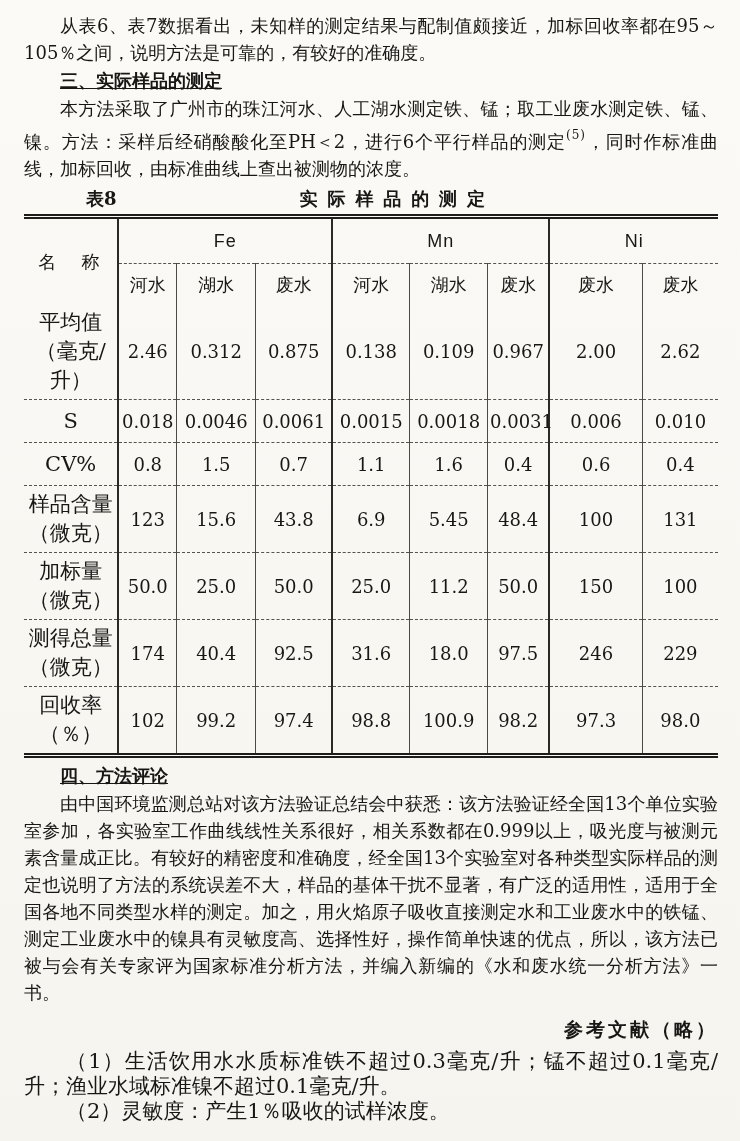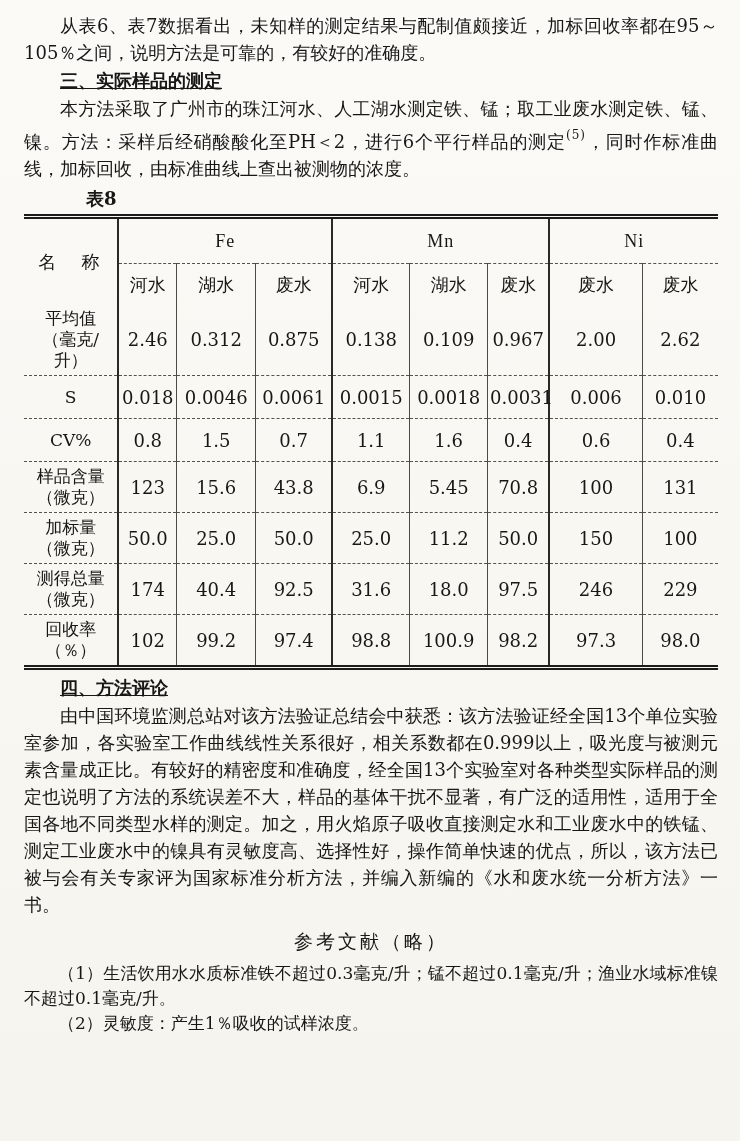--- a/index.html
+++ b/index.html
@@ -25,44 +25,45 @@
     font-size:18px;margin-bottom:4px;
   }
   table.data td{
     border-left:1px solid #4c4a45;border-top:1px dashed #56534d;
     text-align:center;vertical-align:middle;padding:4px 2px;
   }
   table.data tr:first-child td{border-top:none;}
   table.data td:first-child{border-left:none;}
   table.data td.gs{border-left:2px solid #2b2925;}
   td.corner{letter-spacing:0.2em;}
-  td.group{font-family:Liberation Serif, serif;letter-spacing:1px;}
+  td.group{font-family:Liberation Sans, sans-serif;letter-spacing:1px;}
   tr.hdr1 td{height:36px;}
   tr.hdr2 td{height:32px;margin-left:29px;}
-  .rowlabel{white-space:pre-line;text-align:left;line-height:21px;font-size:17px;padding-left:3px;}
+  .rowlabel{white-space:pre-line;text-align:left;line-height:29px;font-size:21px;padding-left:3px;}
   .rowlabel.short{text-align:center;}
   tbody td{height:34px;}
   sup.fn{font-size:12px;vertical-align:9px;letter-spacing:1px;}
-  .ref-heading{text-align:center;font-weight:normal;letter-spacing:3px;margin:10px 0 6px 0;font-size:19px;}
+  .ref-heading{text-align:right;font-weight:bold;letter-spacing:3px;margin:10px 0 6px 0;font-size:19px;}
   .notes-heading{font-weight:bold;margin-left:1em;}
-  .notes p{font-size:17px;line-height:25px;text-indent:2em;}
+  .notes p{font-size:21px;line-height:25px;text-indent:2em;}
 </style>
 </head>
 <body>
 
 <div class="page">
 
   <p class="indent">从表6、表7数据看出，未知样的测定结果与配制值颇接近，加标回收率都在95～105％之间，说明方法是可靠的，有较好的准确度。</p>
 
   <p class="sec-heading">三、实际样品的测定</p>
 
   <p class="indent"><span>本方法采取了广州市的珠江河水、人工湖水测定铁、锰；取工业废水测定铁、锰、镍。方法：采样后经硝酸酸化至PH＜2，进行6个平行样品的测定</span><sup class="fn">(5)</sup><span>，同时作标准曲线，加标回收，由标准曲线上查出被测物的浓度。</span></p>
 
   <div class="caption">
     <span class="tbl-label">表8</span>
+    <span class="tbl-title">实际样品的测定</span>
   </div>
 
   <table class="data">
     <colgroup>
       <col style="width:13.6%">
         <col style="width:8.4%">
         <col style="width:11.4%">
         <col style="width:11.0%">
       <col style="width:11.2%">
         <col style="width:11.2%">
@@ -124,21 +125,21 @@
           <td>0.4</td>
         </tr>
         <tr>
           <td class="rowlabel">样品含量
 （微克）</td>
           <td class="gs">123</td>
           <td>15.6</td>
           <td>43.8</td>
           <td class="gs">6.9</td>
           <td>5.45</td>
-          <td>70.8</td>
+          <td>48.4</td>
           <td class="gs">100</td>
           <td>131</td>
         </tr>
         <tr>
           <td class="rowlabel">加标量
 （微克）</td>
           <td class="gs">50.0</td>
           <td>25.0</td>
           <td>50.0</td>
           <td class="gs">25.0</td>

